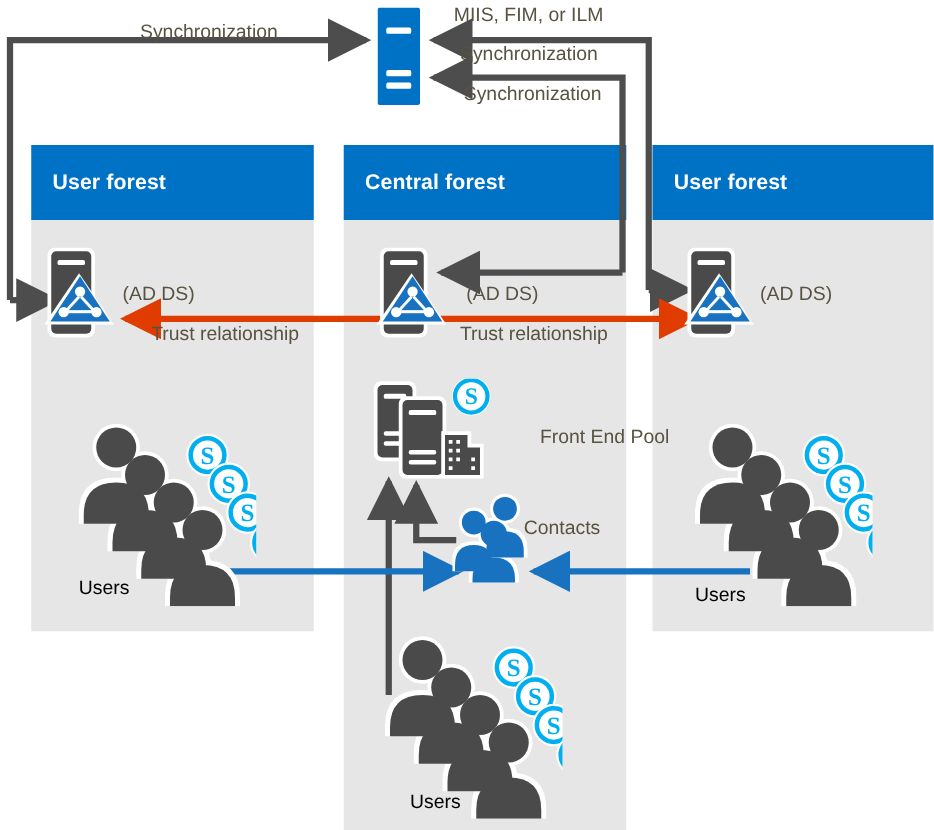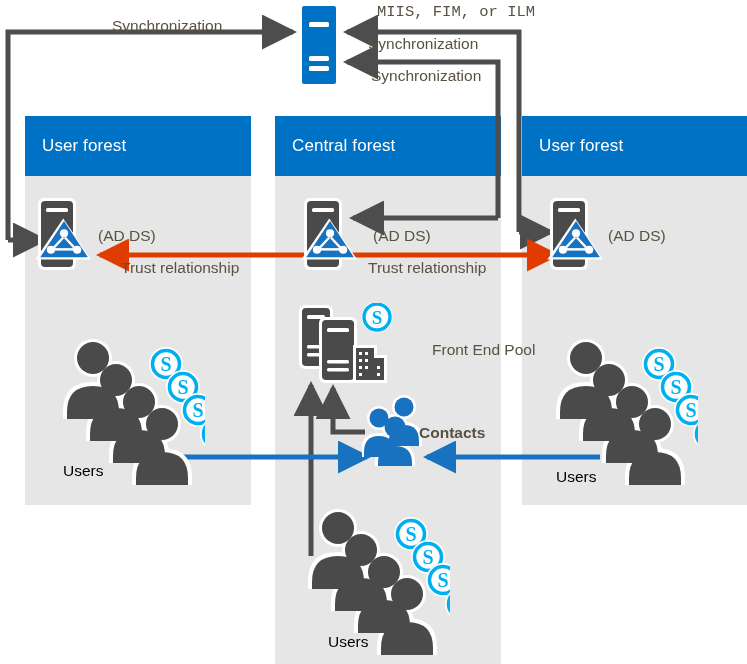--- a/index.html
+++ b/index.html
@@ -26,21 +26,21 @@
   }
   .forest-box {
     position: absolute;
     background: #e6e6e6;
   }
   .forest-header {
     position: absolute;
     background: #0072c6;
     color: #ffffff;
     font-size: 17px;
-    font-weight: normal;
+    font-weight: bold;
     display: flex;
     align-items: center;
     padding-left: 17px;
     box-sizing: border-box;
     letter-spacing: .1px;
   }
   .lbl {
     position: absolute;
     color: #595241;
     font-size: 15.5px;
@@ -134,21 +134,21 @@
   </svg>
 
   <svg class="icon-abs" style="left:302px; top:6px;" width="34" height="78" viewBox="0 0 34 78">
     <rect x="0" y="0" width="34" height="78" rx="2" fill="#0072c6"></rect>
     <rect x="7" y="16" width="20" height="5" rx="1.5" fill="#ffffff"></rect>
     <rect x="7" y="50" width="20" height="5" rx="1.5" fill="#ffffff"></rect>
     <rect x="7" y="60" width="20" height="5" rx="1.5" fill="#ffffff"></rect>
   </svg>
 
   <div class="lbl" style="left:112px; top:18px;">Synchronization</div>
-  <div class="lbl" style="left:377px; top:5px;font-family:Liberation Mono, monospace;">MIIS, FIM, or ILM</div>
+  <div class="lbl" style="left:363px; top:5px;">MIIS, FIM, or ILM</div>
   <div class="lbl" style="left:368px; top:36px;">Synchronization</div>
   <div class="lbl" style="left:371px; top:68px;">Synchronization</div>
 
   <svg class="icon-abs" style="left:34px; top:198px;" width="66" height="80" viewBox="0 0 66 80">
     <rect x="4" y="0" width="38" height="72" rx="6" fill="#ffffff"></rect>
     <rect x="7" y="3" width="32" height="66" rx="4" fill="#4a4a4a"></rect>
     <rect x="12" y="10" width="22" height="4" rx="1.5" fill="#ffffff"></rect>
     <rect x="12" y="48" width="22" height="3.5" rx="1.5" fill="#ffffff"></rect>
     <rect x="12" y="56" width="22" height="3.5" rx="1.5" fill="#ffffff"></rect>
     <path d="M32,30 L66,80 L-2,80 Z" fill="#ffffff" transform="translate(3,-4) scale(0.82)"></path>
@@ -251,21 +251,21 @@
     </g>
     <g fill="#1872c0">
       <circle cx="42" cy="13" r="9.5"></circle>
       <path d="M27,47 Q27,31 42,31 Q57,31 57,47 L57,52 L27,52 Z"></path>
       <circle cx="17" cy="24" r="9.5"></circle>
       <path d="M2,58 Q2,42 17,42 Q32,42 32,58 L32,63 L2,63 Z"></path>
       <circle cx="33" cy="33" r="10.5"></circle>
       <path d="M16,69 Q16,52 33,52 Q50,52 50,69 L50,73 L16,73 Z"></path>
     </g>
   </svg>
-  <div class="lbl" style="left:419px; top:425px;font-weight:bold;">Contacts</div>
+  <div class="lbl" style="left:419px; top:415px;">Contacts</div>
 
   <svg class="icon-abs" style="left:55px; top:335px;" width="150" height="150" viewBox="0 0 150 150">
     <g>
       <g transform="translate(94,12)">
         <circle cx="17" cy="17" r="17" fill="#ffffff"></circle>
         <circle cx="17" cy="17" r="13.5" fill="none" stroke="#00aff0" stroke-width="3.6"></circle>
         <text x="17" y="24" font-family="Liberation Serif, serif" font-size="20" font-weight="bold" fill="#00aff0" text-anchor="middle">S</text>
       </g>
       <g transform="translate(111,35)">
         <circle cx="17" cy="17" r="17" fill="#ffffff"></circle>

